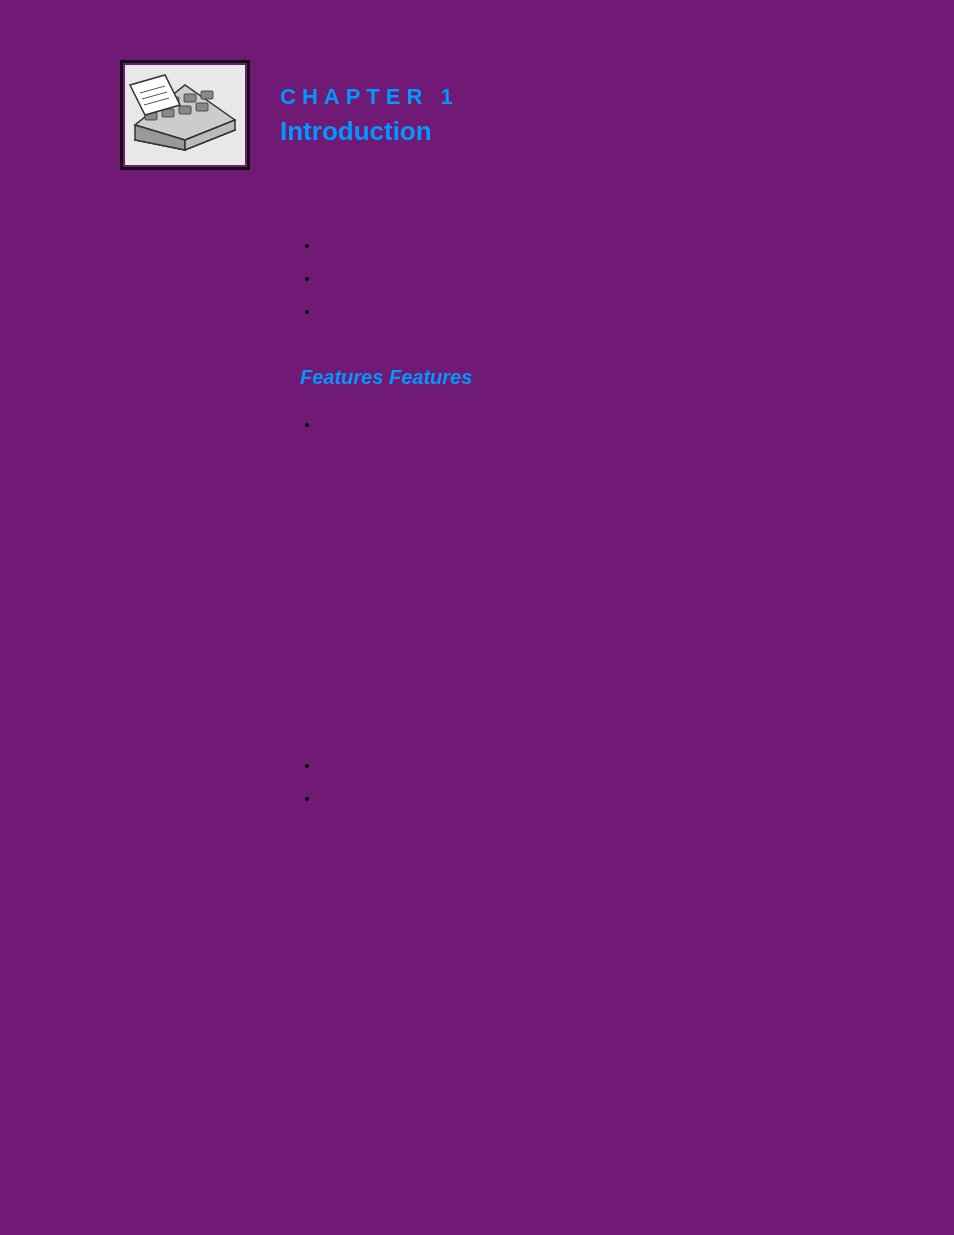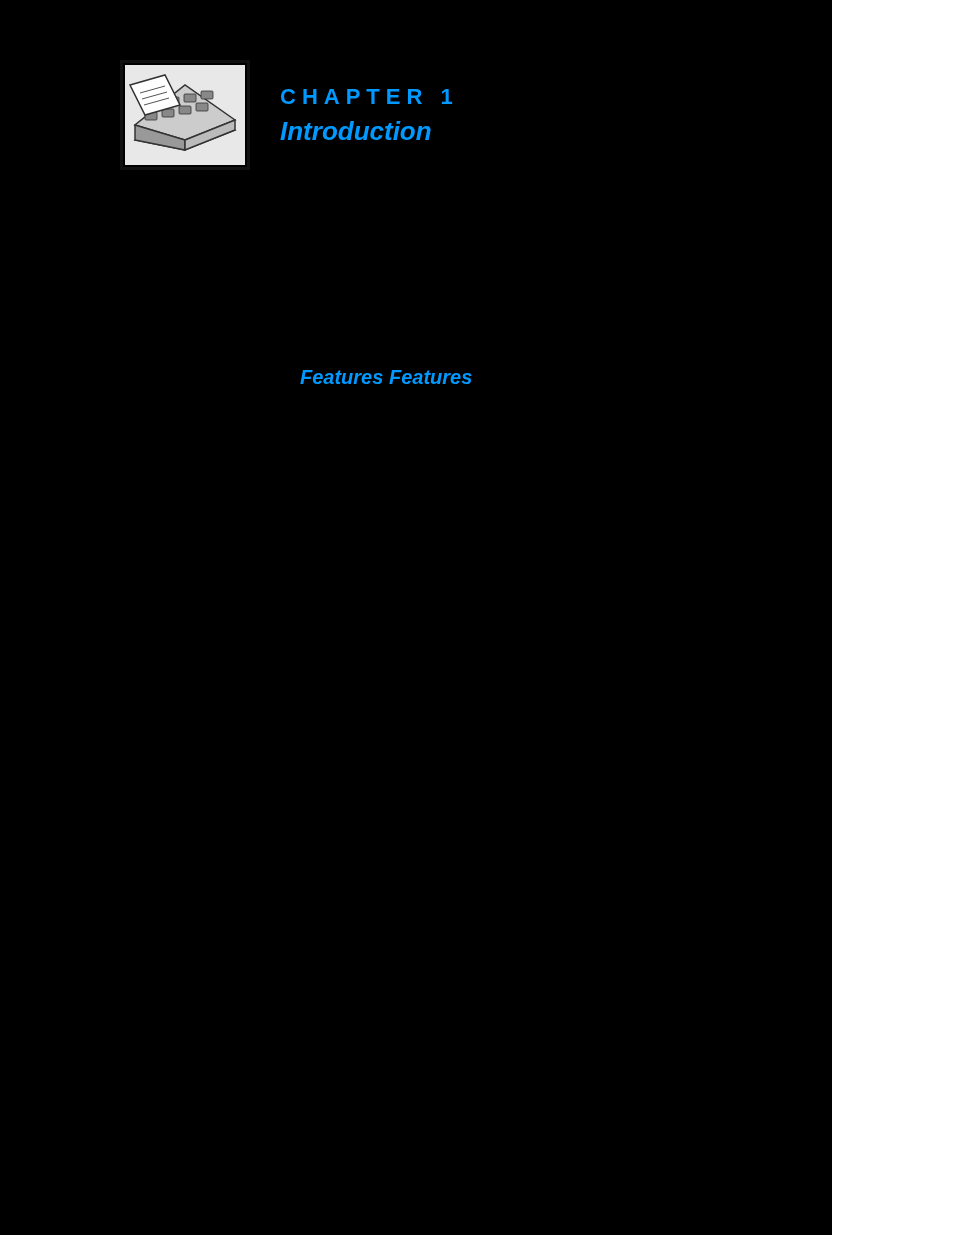--- a/index.html
+++ b/index.html
@@ -10,23 +10,23 @@
 
     body {
       width: 954px;
       min-height: 1235px;
       background: #ffffff;
       font-family: Arial, Helvetica, sans-serif;
       color: #000000;
     }
 
     .page {
-      width: 832px;
+      width: 954px;
       min-height: 1235px;
-      background: #000000;
+      background: #701a75;
       padding: 60px 80px 60px 120px;
     }
 
     .chapter-header {
       display: flex;
       align-items: center;
       gap: 30px;
       margin-bottom: 60px;
     }
 
@@ -56,21 +56,20 @@
       font-size: 22px;
       font-weight: 900;
       letter-spacing: 6px;
       color: #0099ff;
       font-family: Arial, Helvetica, sans-serif;
     }
 
     .chapter-name {
       font-size: 26px;
       font-weight: bold;
-      font-style: italic;
       color: #0099ff;
       font-family: Arial, Helvetica, sans-serif;
     }
 
     .content-section {
       margin-left: 180px;
       margin-top: 20px;
     }
 
     .bullet-list {

